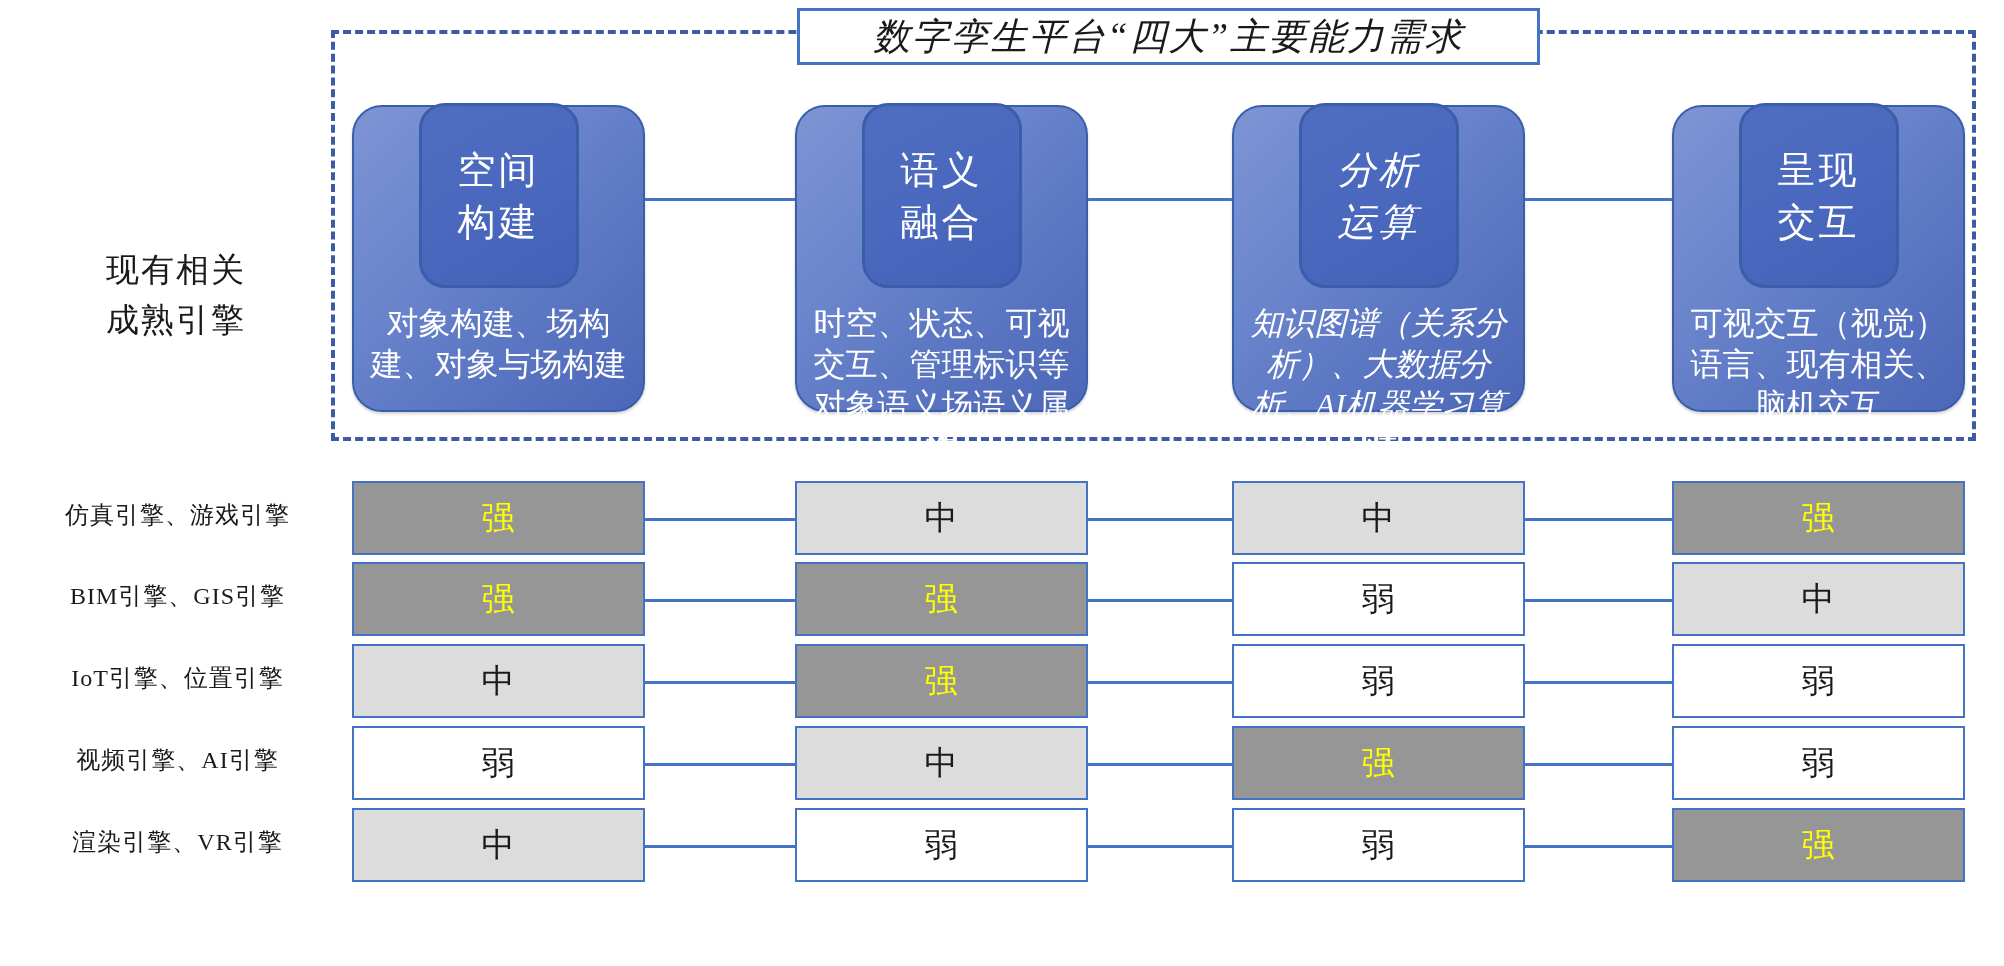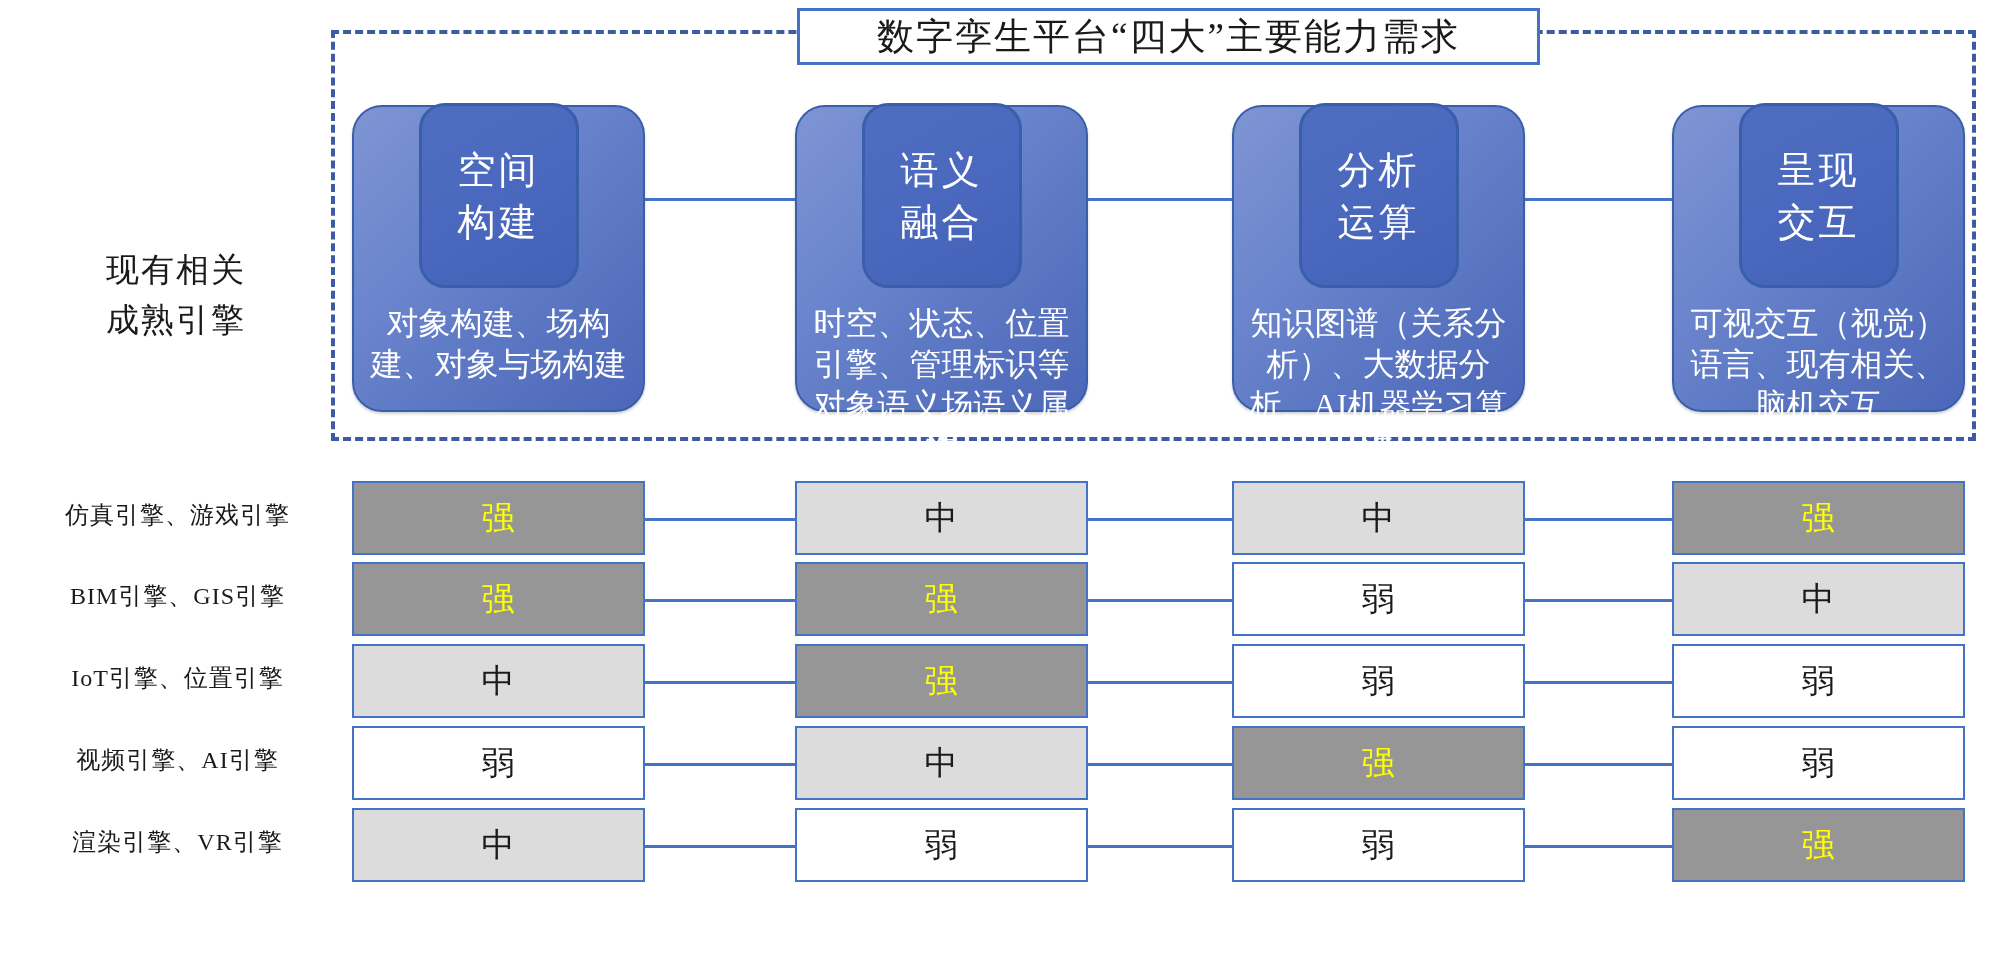--- a/index.html
+++ b/index.html
@@ -35,20 +35,21 @@
     display: flex;
     align-items: center;
     justify-content: center;
     z-index: 5;
   }
   #title-box .title-text {
     font-size: 37px;
     color: #1a1a1a;
     letter-spacing: 2px;
     white-space: nowrap;
+    font-style: italic;
   }
 
   
   #left-header {
     position: absolute;
     left: 0px;
     top: 245px;
     width: 352px;
     text-align: center;
     font-size: 33px;
@@ -162,24 +163,24 @@
     <span class="bl">构建</span>
   </div>
   <div class="cap-body">对象构建、场构建、对象与场构建</div>
 </div>
 
 <div class="cap-card" style="left:795px;">
   <div class="cap-badge">
     <span class="bl">语义</span>
     <span class="bl">融合</span>
   </div>
-  <div class="cap-body">时空、状态、位置引擎、管理标识等对象语义场语义属性</div>
-</div>
-
-<div class="cap-card" style="left:1232px;">
+  <div class="cap-body">时空、状态、可视交互、管理标识等对象语义场语义属性</div>
+</div>
+
+<div class="cap-card" style="left:1232px;font-style:italic;">
   <div class="cap-badge">
     <span class="bl">分析</span>
     <span class="bl">运算</span>
   </div>
   <div class="cap-body">知识图谱（关系分析）、大数据分析、AI机器学习算法</div>
 </div>
 
 <div class="cap-card" style="left:1672px;">
   <div class="cap-badge">
     <span class="bl">呈现</span>

